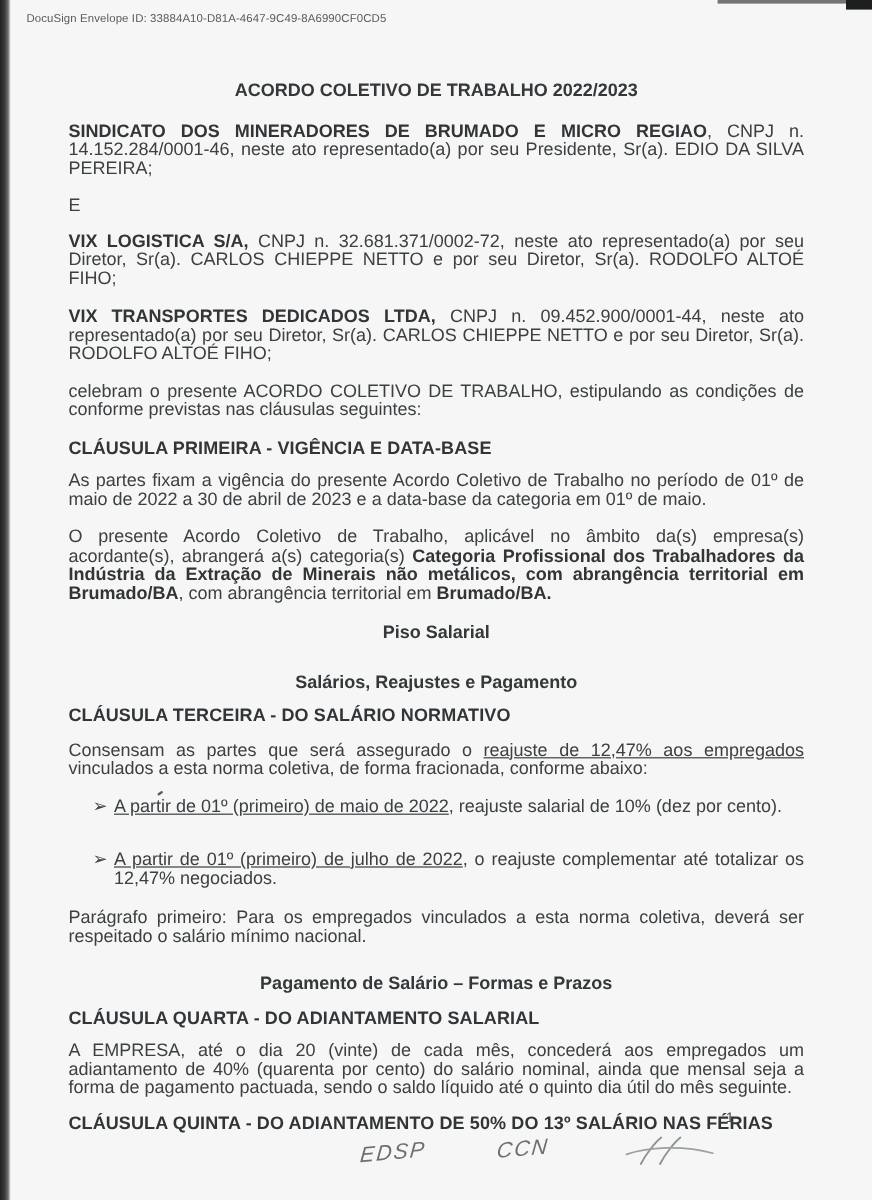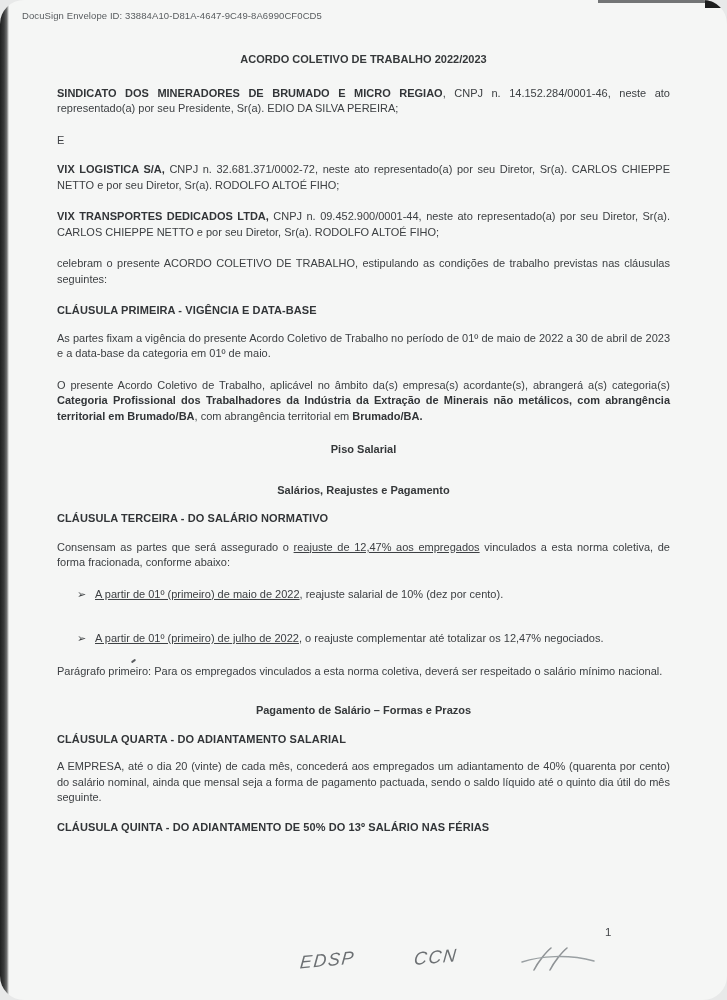--- a/index.html
+++ b/index.html
@@ -6,42 +6,41 @@
   html, body { background: #e8e9e9; }
   .page {
     position: relative;
     width: 727px;
     height: 1000px;
     margin: 0 auto;
     background: #f5f6f5;
     overflow: hidden;
     font-family: "Liberation Sans", sans-serif;
     color: #3d4043;
-    border-radius: 24px;
   }
   
   .edge-left {
     position: absolute; left: 0; top: 0; bottom: 0; width: 9px;
     background: linear-gradient(to right, #1f2020 0%, #3c3d3d 45%, #6f7070 75%, rgba(150,151,151,0) 100%);
   }
   .edge-top-line {
     position: absolute; top: 0; left: 598px; right: 0; height: 3px;
     background: #737576;
   }
   .edge-corner {
     position: absolute; top: 0; right: 0; width: 22px; height: 8px;
     background: #1d1e1e;
   }
   .docusign-header {
     position: absolute; left: 22px; top: 10px;
     font-size: 9.5px; letter-spacing: 0.1px; color: #585c5f;
   }
   .content {
-    position: absolute; left: 57px; top: 52px; width: 613px;
-    font-size: 11px; line-height: 15.5px;
+    position: absolute; left: 57px; top: 68px; width: 613px;
+    font-size: 15px; line-height: 15.5px;
   }
   .doc-title {
     text-align: center; font-weight: bold; color: #35383a;
     margin-bottom: 18px;
   }
   .para { text-align: justify; margin-bottom: 16px; }
   .party-name { font-weight: bold; color: #323538; }
   .conjunction { margin-bottom: 14px; }
   .clause-heading {
     font-weight: bold; color: #323538; margin-bottom: 12px;
@@ -100,21 +99,21 @@
     <div class="doc-title">ACORDO COLETIVO DE TRABALHO 2022/2023</div>
 
     <p class="para"><span class="party-name">SINDICATO DOS MINERADORES DE BRUMADO E MICRO REGIAO</span><span>, CNPJ n. 14.152.284/0001-46, neste ato representado(a) por seu Presidente, Sr(a). EDIO DA SILVA PEREIRA;</span></p>
 
     <p class="conjunction">E</p>
 
     <p class="para"><span class="party-name">VIX LOGISTICA S/A,</span><span> CNPJ n. 32.681.371/0002-72, neste ato representado(a) por seu Diretor, Sr(a). CARLOS CHIEPPE NETTO e por seu Diretor, Sr(a). RODOLFO ALTOÉ FIHO;</span></p>
 
     <p class="para"><span class="party-name">VIX TRANSPORTES DEDICADOS LTDA,</span><span> CNPJ n. 09.452.900/0001-44, neste ato representado(a) por seu Diretor, Sr(a). CARLOS CHIEPPE NETTO e por seu Diretor, Sr(a). RODOLFO ALTOÉ FIHO;</span></p>
 
-    <p class="para">celebram o presente ACORDO COLETIVO DE TRABALHO, estipulando as condições de trabalho previstas nas cláusulas seguintes:</p>
+    <p class="para">celebram o presente ACORDO COLETIVO DE TRABALHO, estipulando as condições de conforme previstas nas cláusulas seguintes:</p>
 
     <div class="clause-heading">CLÁUSULA PRIMEIRA - VIGÊNCIA E DATA-BASE</div>
     <p class="para">As partes fixam a vigência do presente Acordo Coletivo de Trabalho no período de 01º de maio de 2022 a 30 de abril de 2023 e a data-base da categoria em 01º de maio.</p>
 
     <p class="para mb18"><span>O presente Acordo Coletivo de Trabalho, aplicável no âmbito da(s) empresa(s) acordante(s), abrangerá a(s) categoria(s) </span><span class="bold-inline">Categoria Profissional dos Trabalhadores da Indústria da Extração de Minerais não metálicos, com abrangência territorial em Brumado/BA</span><span>, com abrangência territorial em </span><span class="bold-inline">Brumado/BA.</span></p>
 
     <div class="center-sub mb25">Piso Salarial</div>
     <div class="center-sub mb13">Salários, Reajustes e Pagamento</div>
 
     <div class="clause-heading mb13">CLÁUSULA TERCEIRA - DO SALÁRIO NORMATIVO</div>

